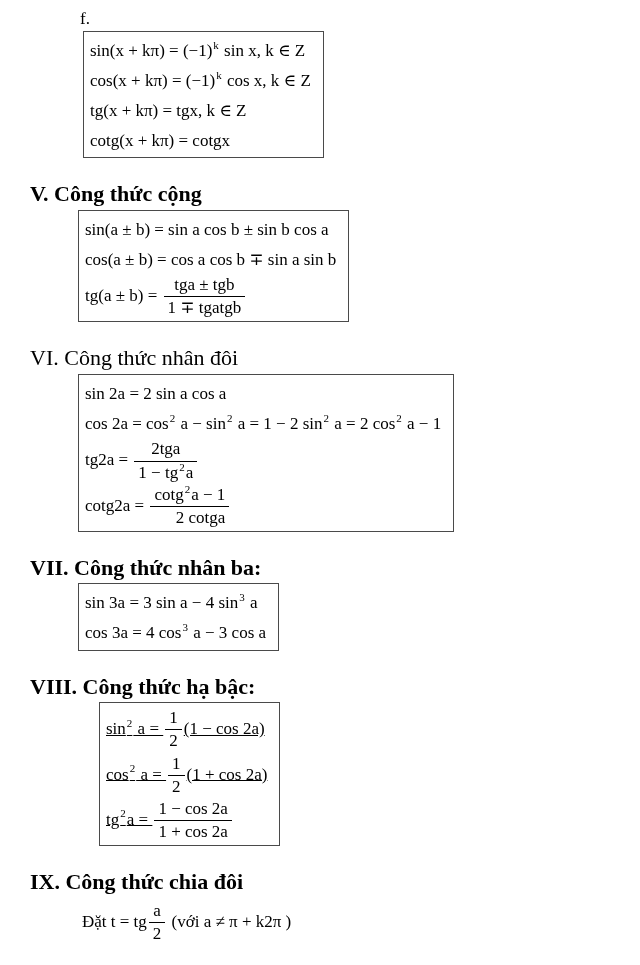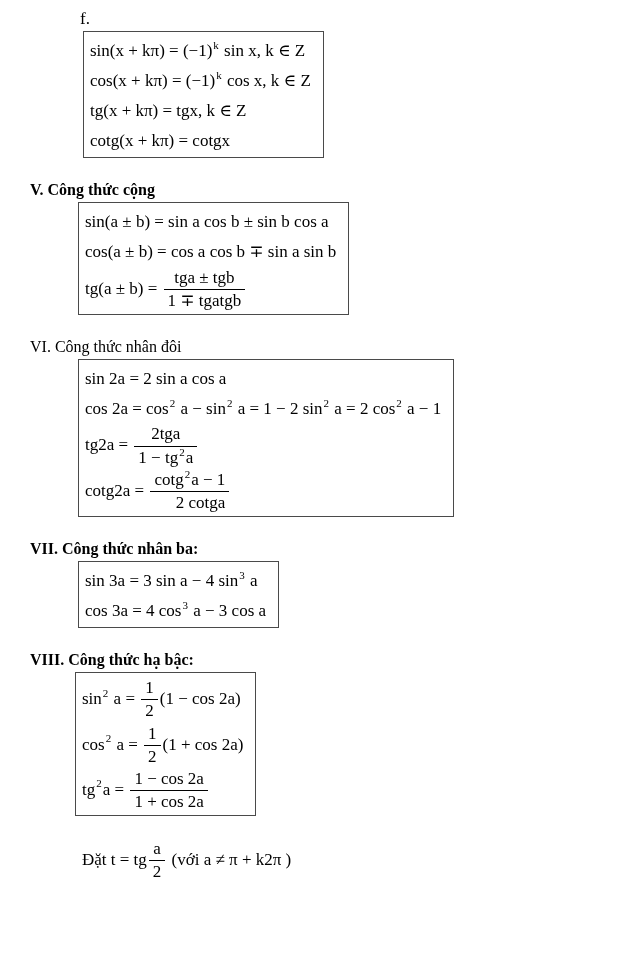--- a/index.html
+++ b/index.html
@@ -15,21 +15,21 @@
     box-sizing: border-box;
   }
   .page {
     padding: 8px 10px 10px 30px;
     box-sizing: border-box;
   }
   .section { margin: 0; }
   .section + .section { margin-top: 22px; }
 
   .sec-heading {
-    font-size: 16px;
+    font-size: 22px;
     line-height: 1.25;
     margin: 0 0 2px 0;
     font-weight: normal;
   }
   .sec-heading.bold { font-weight: bold; }
 
   .formula-box {
     display: inline-block;
     border: 1.5px solid #4a4a4a;
     padding: 4px 12px 2px 6px;
@@ -64,32 +64,33 @@
     display: block;
     line-height: 1.3;
     padding: 0 4px;
     font-size: 17px;
   }
   .frac .den { border-top: 1.4px solid #000000; text-align: right; }
 
   
   [data-name="section-f"] .sec-heading { margin-left: 50px; font-size: 17px; }
   [data-name="section-f"] .formula-box { margin-left: 53px; }
-  [data-name="section-viii"] .formula-box { margin-left: 45px; }
+  [data-name="section-viii"] .formula-box { margin-left: 69px; text-decoration: underline; }
   [data-name="section-ix"] .formula-plain { font-size: 17px; }
 </style>
 </head>
 <body>
 
 <div class="page" data-name="document-page">
   <div data-name="sections">
       <div class="section" data-name="section-f"><div class="sec-heading" data-name="section-heading-f">f.</div><div class="formula-box" data-name="formula-box-f"><div class="frow" data-name="formula-line"><span class="tok" data-name="formula-text">sin(x + kπ) = (−1)</span><span class="sup" data-name="superscript">k</span><span class="tok" data-name="formula-text"> sin x, k ∈ Z</span></div><div class="frow" data-name="formula-line"><span class="tok" data-name="formula-text">cos(x + kπ) = (−1)</span><span class="sup" data-name="superscript">k</span><span class="tok" data-name="formula-text"> cos x, k ∈ Z</span></div><div class="frow" data-name="formula-line"><span class="tok" data-name="formula-text">tg(x + kπ) = tgx, k ∈ Z</span></div><div class="frow" data-name="formula-line"><span class="tok" data-name="formula-text">cotg(x + kπ) = cotgx</span></div></div></div>
       <div class="section" data-name="section-v"><div class="sec-heading bold" data-name="section-heading-v">V. Công thức cộng</div><div class="formula-box" data-name="formula-box-v"><div class="frow" data-name="formula-line"><span class="tok" data-name="formula-text">sin(a ± b) = sin a cos b ± sin b cos a</span></div><div class="frow" data-name="formula-line"><span class="tok" data-name="formula-text">cos(a ± b) = cos a cos b ∓ sin a sin b</span></div><div class="frow" data-name="formula-line"><span class="tok" data-name="formula-text">tg(a ± b) = </span><span class="frac" data-name="fraction"><span class="num" data-name="fraction-numerator"><span class="tok" data-name="formula-text">tga ± tgb</span></span><span class="den" data-name="fraction-denominator"><span class="tok" data-name="formula-text">1 ∓ tgatgb</span></span></span></div></div></div>
       <div class="section" data-name="section-vi"><div class="sec-heading" data-name="section-heading-vi">VI. Công thức nhân đôi</div><div class="formula-box" data-name="formula-box-vi"><div class="frow" data-name="formula-line"><span class="tok" data-name="formula-text">sin 2a = 2 sin a cos a</span></div><div class="frow" data-name="formula-line"><span class="tok" data-name="formula-text">cos 2a = cos</span><span class="sup" data-name="superscript">2</span><span class="tok" data-name="formula-text"> a − sin</span><span class="sup" data-name="superscript">2</span><span class="tok" data-name="formula-text"> a = 1 − 2 sin</span><span class="sup" data-name="superscript">2</span><span class="tok" data-name="formula-text"> a = 2 cos</span><span class="sup" data-name="superscript">2</span><span class="tok" data-name="formula-text"> a − 1</span></div><div class="frow" data-name="formula-line"><span class="tok" data-name="formula-text">tg2a = </span><span class="frac" data-name="fraction"><span class="num" data-name="fraction-numerator"><span class="tok" data-name="formula-text">2tga</span></span><span class="den" data-name="fraction-denominator"><span class="tok" data-name="formula-text">1 − tg</span><span class="sup" data-name="superscript">2</span><span class="tok" data-name="formula-text">a</span></span></span></div><div class="frow" data-name="formula-line"><span class="tok" data-name="formula-text">cotg2a = </span><span class="frac" data-name="fraction"><span class="num" data-name="fraction-numerator"><span class="tok" data-name="formula-text">cotg</span><span class="sup" data-name="superscript">2</span><span class="tok" data-name="formula-text">a − 1</span></span><span class="den" data-name="fraction-denominator"><span class="tok" data-name="formula-text">2 cotga</span></span></span></div></div></div>
       <div class="section" data-name="section-vii"><div class="sec-heading bold" data-name="section-heading-vii">VII. Công thức nhân ba:</div><div class="formula-box" data-name="formula-box-vii"><div class="frow" data-name="formula-line"><span class="tok" data-name="formula-text">sin 3a = 3 sin a − 4 sin</span><span class="sup" data-name="superscript">3</span><span class="tok" data-name="formula-text"> a</span></div><div class="frow" data-name="formula-line"><span class="tok" data-name="formula-text">cos 3a = 4 cos</span><span class="sup" data-name="superscript">3</span><span class="tok" data-name="formula-text"> a − 3 cos a</span></div></div></div>
       <div class="section" data-name="section-viii"><div class="sec-heading bold" data-name="section-heading-viii">VIII. Công thức hạ bậc:</div><div class="formula-box" data-name="formula-box-viii"><div class="frow" data-name="formula-line"><span class="tok" data-name="formula-text">sin</span><span class="sup" data-name="superscript">2</span><span class="tok" data-name="formula-text"> a = </span><span class="frac" data-name="fraction"><span class="num" data-name="fraction-numerator"><span class="tok" data-name="formula-text">1</span></span><span class="den" data-name="fraction-denominator"><span class="tok" data-name="formula-text">2</span></span></span><span class="tok" data-name="formula-text">(1 − cos 2a)</span></div><div class="frow" data-name="formula-line"><span class="tok" data-name="formula-text">cos</span><span class="sup" data-name="superscript">2</span><span class="tok" data-name="formula-text"> a = </span><span class="frac" data-name="fraction"><span class="num" data-name="fraction-numerator"><span class="tok" data-name="formula-text">1</span></span><span class="den" data-name="fraction-denominator"><span class="tok" data-name="formula-text">2</span></span></span><span class="tok" data-name="formula-text">(1 + cos 2a)</span></div><div class="frow" data-name="formula-line"><span class="tok" data-name="formula-text">tg</span><span class="sup" data-name="superscript">2</span><span class="tok" data-name="formula-text">a = </span><span class="frac" data-name="fraction"><span class="num" data-name="fraction-numerator"><span class="tok" data-name="formula-text">1 − cos 2a</span></span><span class="den" data-name="fraction-denominator"><span class="tok" data-name="formula-text">1 + cos 2a</span></span></span></div></div></div>
       <div class="section" data-name="section-ix">
+        <div class="sec-heading bold" data-name="section-heading-ix">IX. Công thức chia đôi</div>
         <div class="formula-plain" data-name="formula-area-ix">
           <div class="frow" data-name="formula-line"><span class="tok" data-name="formula-text">Đặt  t = tg</span><span class="frac" data-name="fraction"><span class="num" data-name="fraction-numerator"><span class="tok" data-name="formula-text">a</span></span><span class="den" data-name="fraction-denominator"><span class="tok" data-name="formula-text">2</span></span></span><span class="tok" data-name="formula-text"> (với a ≠ π + k2π )</span></div>
         </div>
       </div>
     </div>
 </div>
 
 </body></html>

